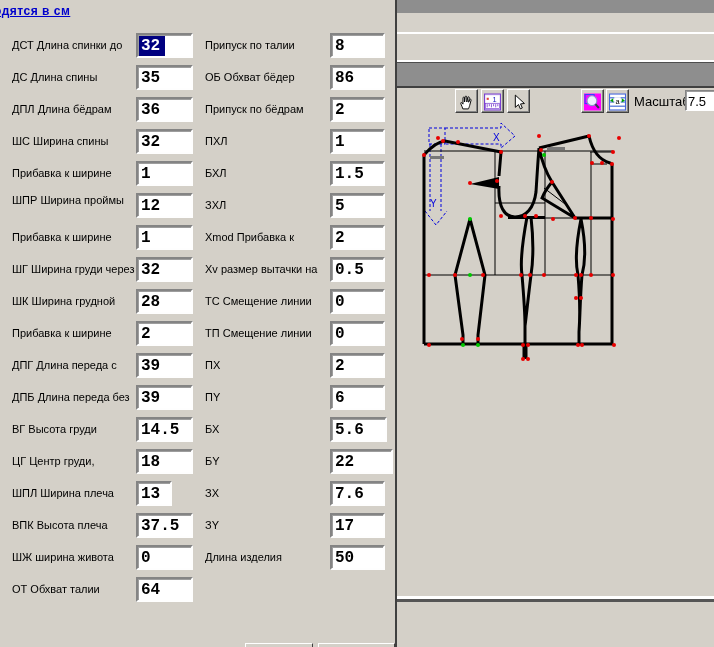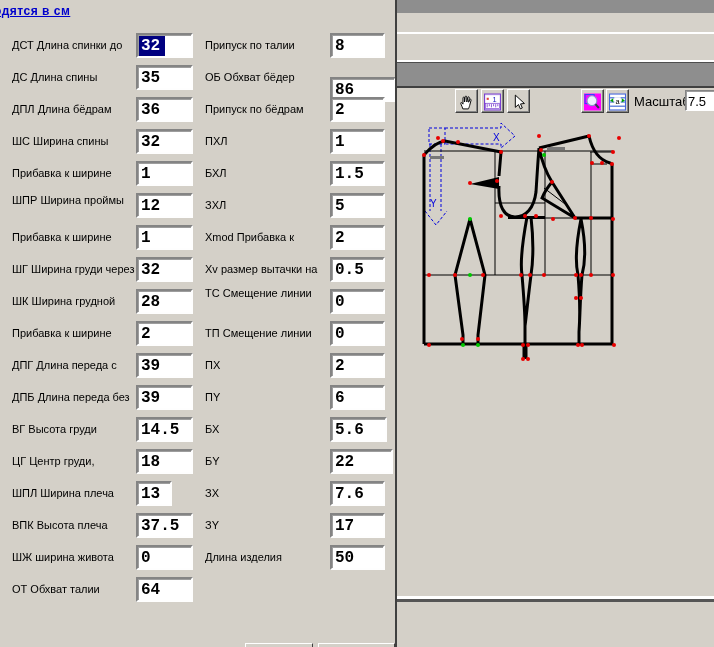--- a/index.html
+++ b/index.html
@@ -82,34 +82,34 @@
         <input class="win-input" value="37.5" style="left: 136px; top: 513px; width: 57px;">
         <span class="f-label" style="left: 12px; top: 551px;">ШЖ ширина живота</span>
         <input class="win-input" value="0" style="left: 136px; top: 545px; width: 57px;">
         <span class="f-label" style="left: 12px; top: 583px;">ОТ Обхват талии</span>
         <input class="win-input" value="64" style="left: 136px; top: 577px; width: 57px;">
       </div>
     <div id="rows-mid">
         <span class="f-label" style="left: 205px; top: 39px;">Припуск по талии</span>
         <input class="win-input" value="8" style="left: 330px; top: 33px; width: 55px;">
         <span class="f-label" style="left: 205px; top: 71px;">ОБ Обхват бёдер</span>
-        <input class="win-input" value="86" style="left: 330px; top: 77px; width: 66px;">
+        <input class="win-input" value="86" style="left: 330px; top: 65px; width: 55px;">
         <span class="f-label" style="left: 205px; top: 103px;">Припуск по бёдрам</span>
         <input class="win-input" value="2" style="left: 330px; top: 97px; width: 55px;">
         <span class="f-label" style="left: 205px; top: 135px;">ПХЛ</span>
         <input class="win-input" value="1" style="left: 330px; top: 129px; width: 55px;">
         <span class="f-label" style="left: 205px; top: 167px;">БХЛ</span>
         <input class="win-input" value="1.5" style="left: 330px; top: 161px; width: 55px;">
         <span class="f-label" style="left: 205px; top: 199px;">ЗХЛ</span>
         <input class="win-input" value="5" style="left: 330px; top: 193px; width: 55px;">
         <span class="f-label" style="left: 205px; top: 231px;">Xmod Прибавка к</span>
         <input class="win-input" value="2" style="left: 330px; top: 225px; width: 55px;">
         <span class="f-label" style="left: 205px; top: 263px;">Xv размер вытачки на</span>
         <input class="win-input" value="0.5" style="left: 330px; top: 257px; width: 55px;">
-        <span class="f-label" style="left: 205px; top: 287px;">ТС Смещение линии</span>
+        <span class="f-label" style="left: 205px; top: 295px;">ТС Смещение линии</span>
         <input class="win-input" value="0" style="left: 330px; top: 289px; width: 55px;">
         <span class="f-label" style="left: 205px; top: 327px;">ТП Смещение линии</span>
         <input class="win-input" value="0" style="left: 330px; top: 321px; width: 55px;">
         <span class="f-label" style="left: 205px; top: 359px;">ПХ</span>
         <input class="win-input" value="2" style="left: 330px; top: 353px; width: 55px;">
         <span class="f-label" style="left: 205px; top: 391px;">ПY</span>
         <input class="win-input" value="6" style="left: 330px; top: 385px; width: 55px;">
         <span class="f-label" style="left: 205px; top: 423px;">БХ</span>
         <input class="win-input" value="5.6" style="left: 330px; top: 417px; width: 57px;">
         <span class="f-label" style="left: 205px; top: 455px;">БY</span>

